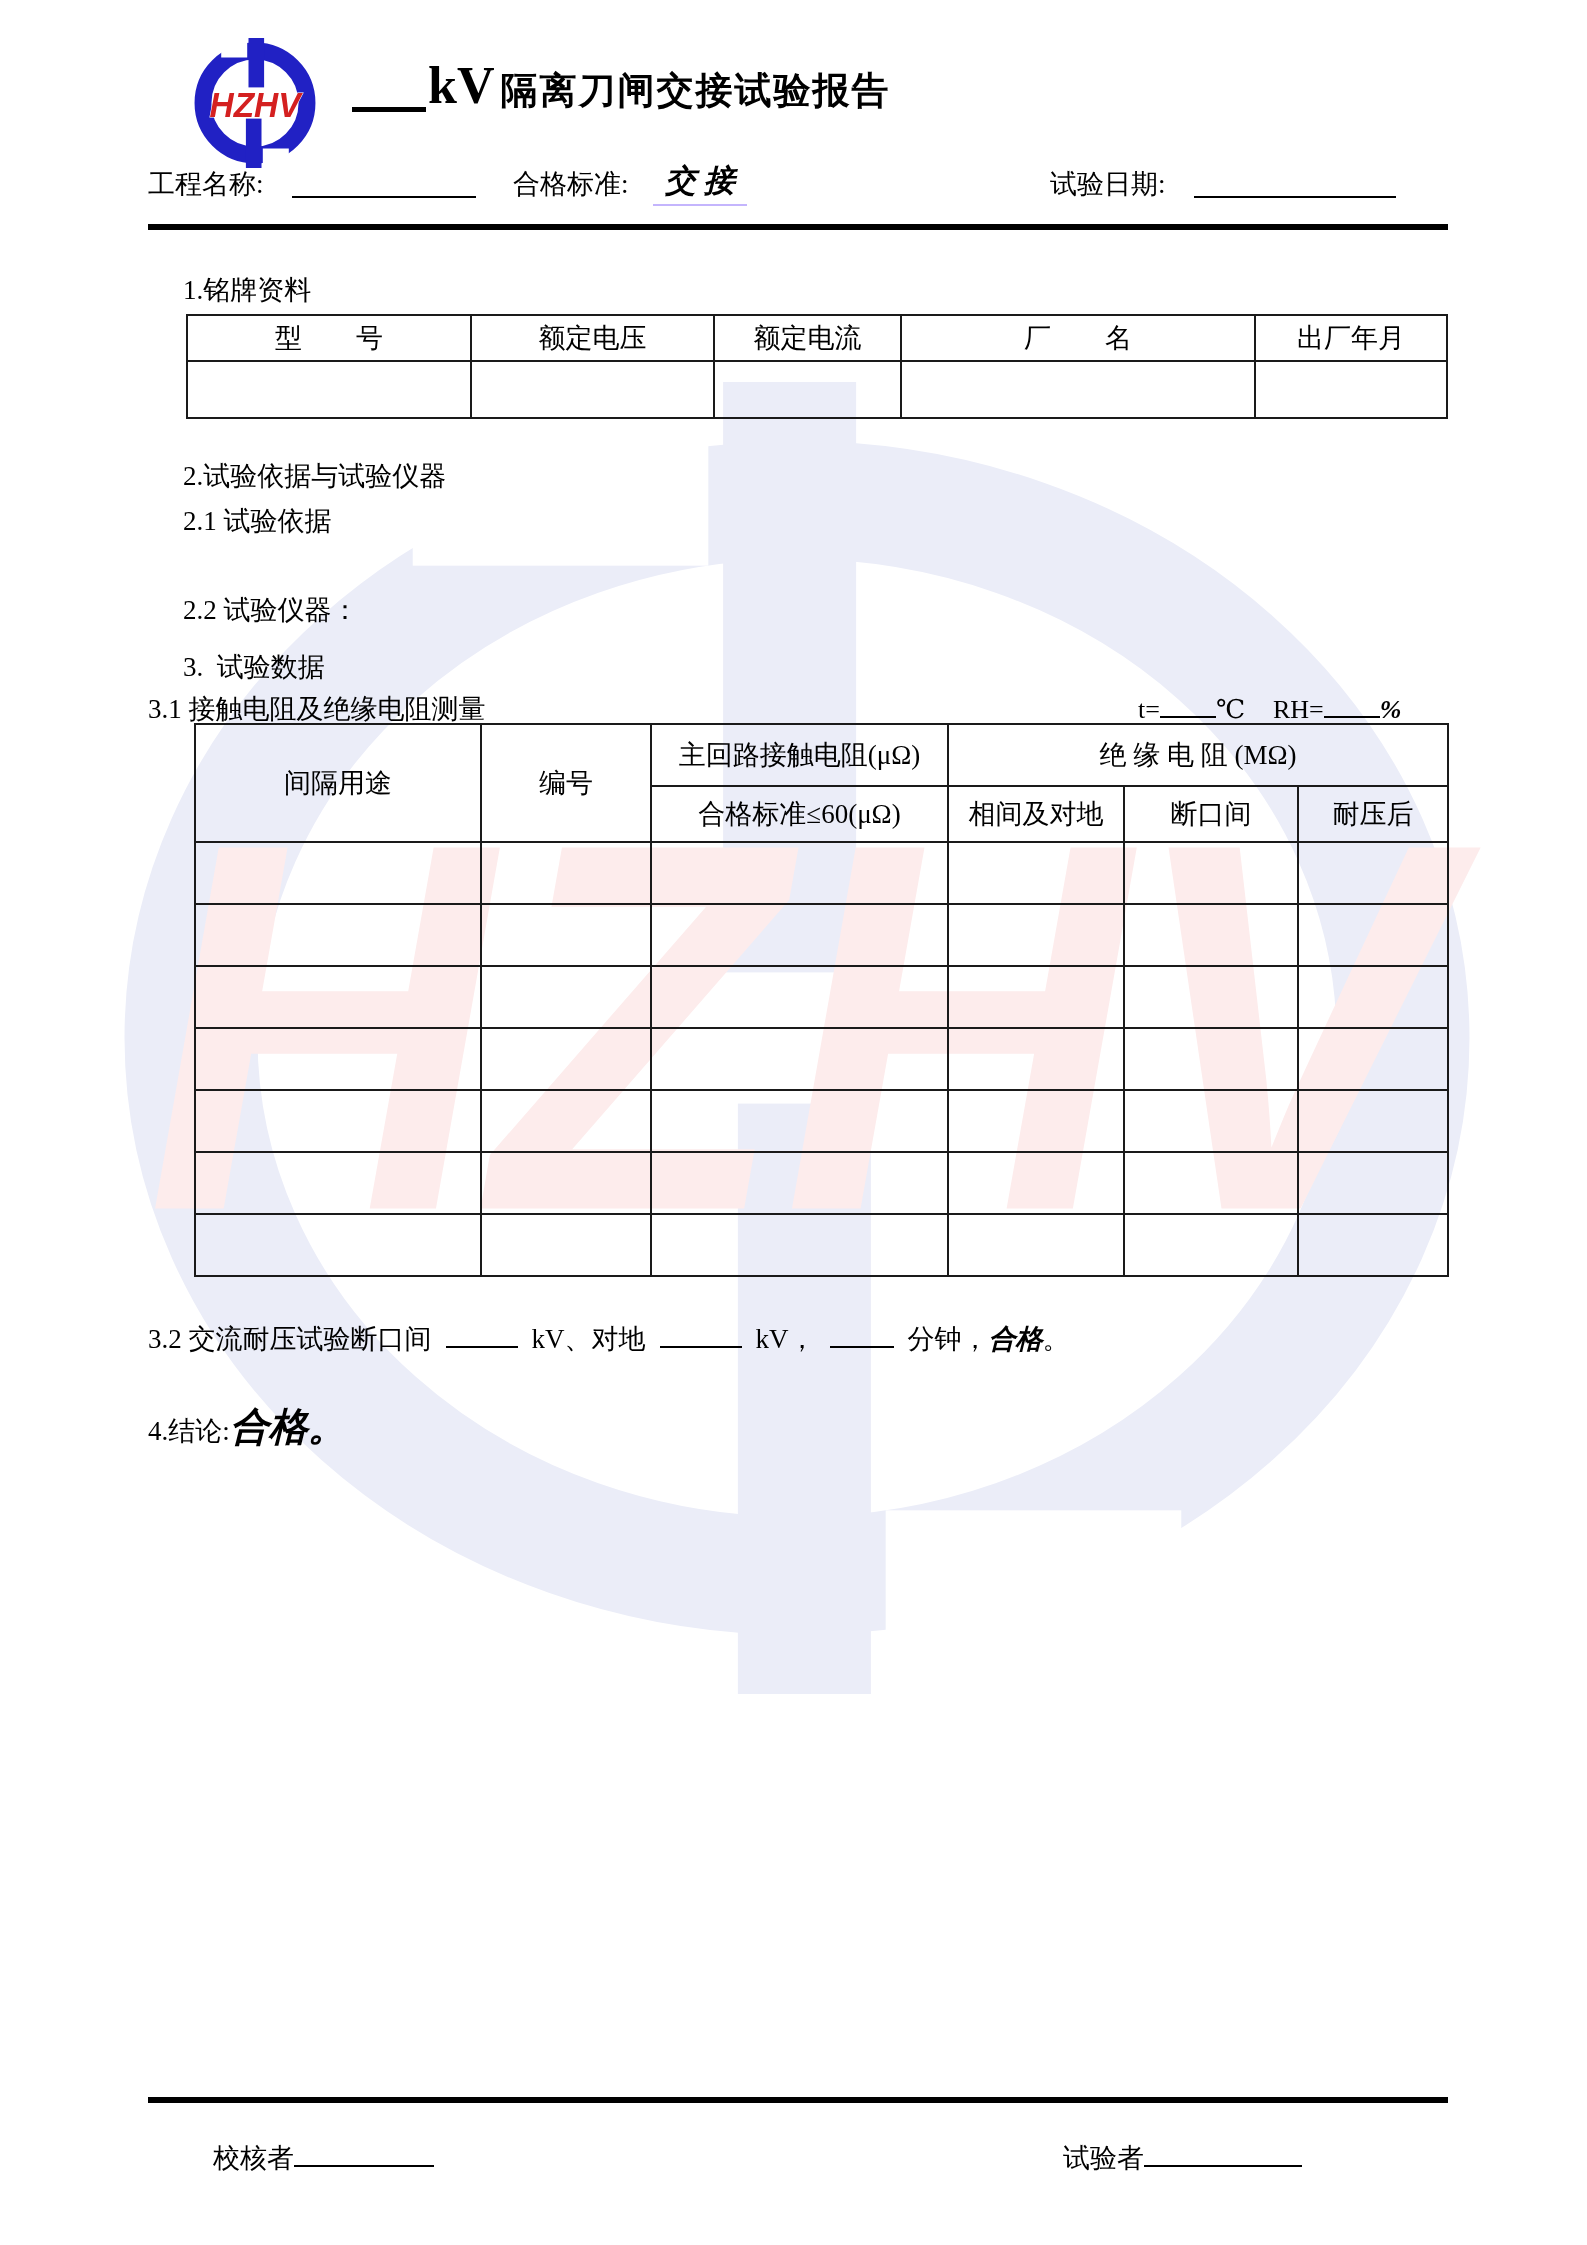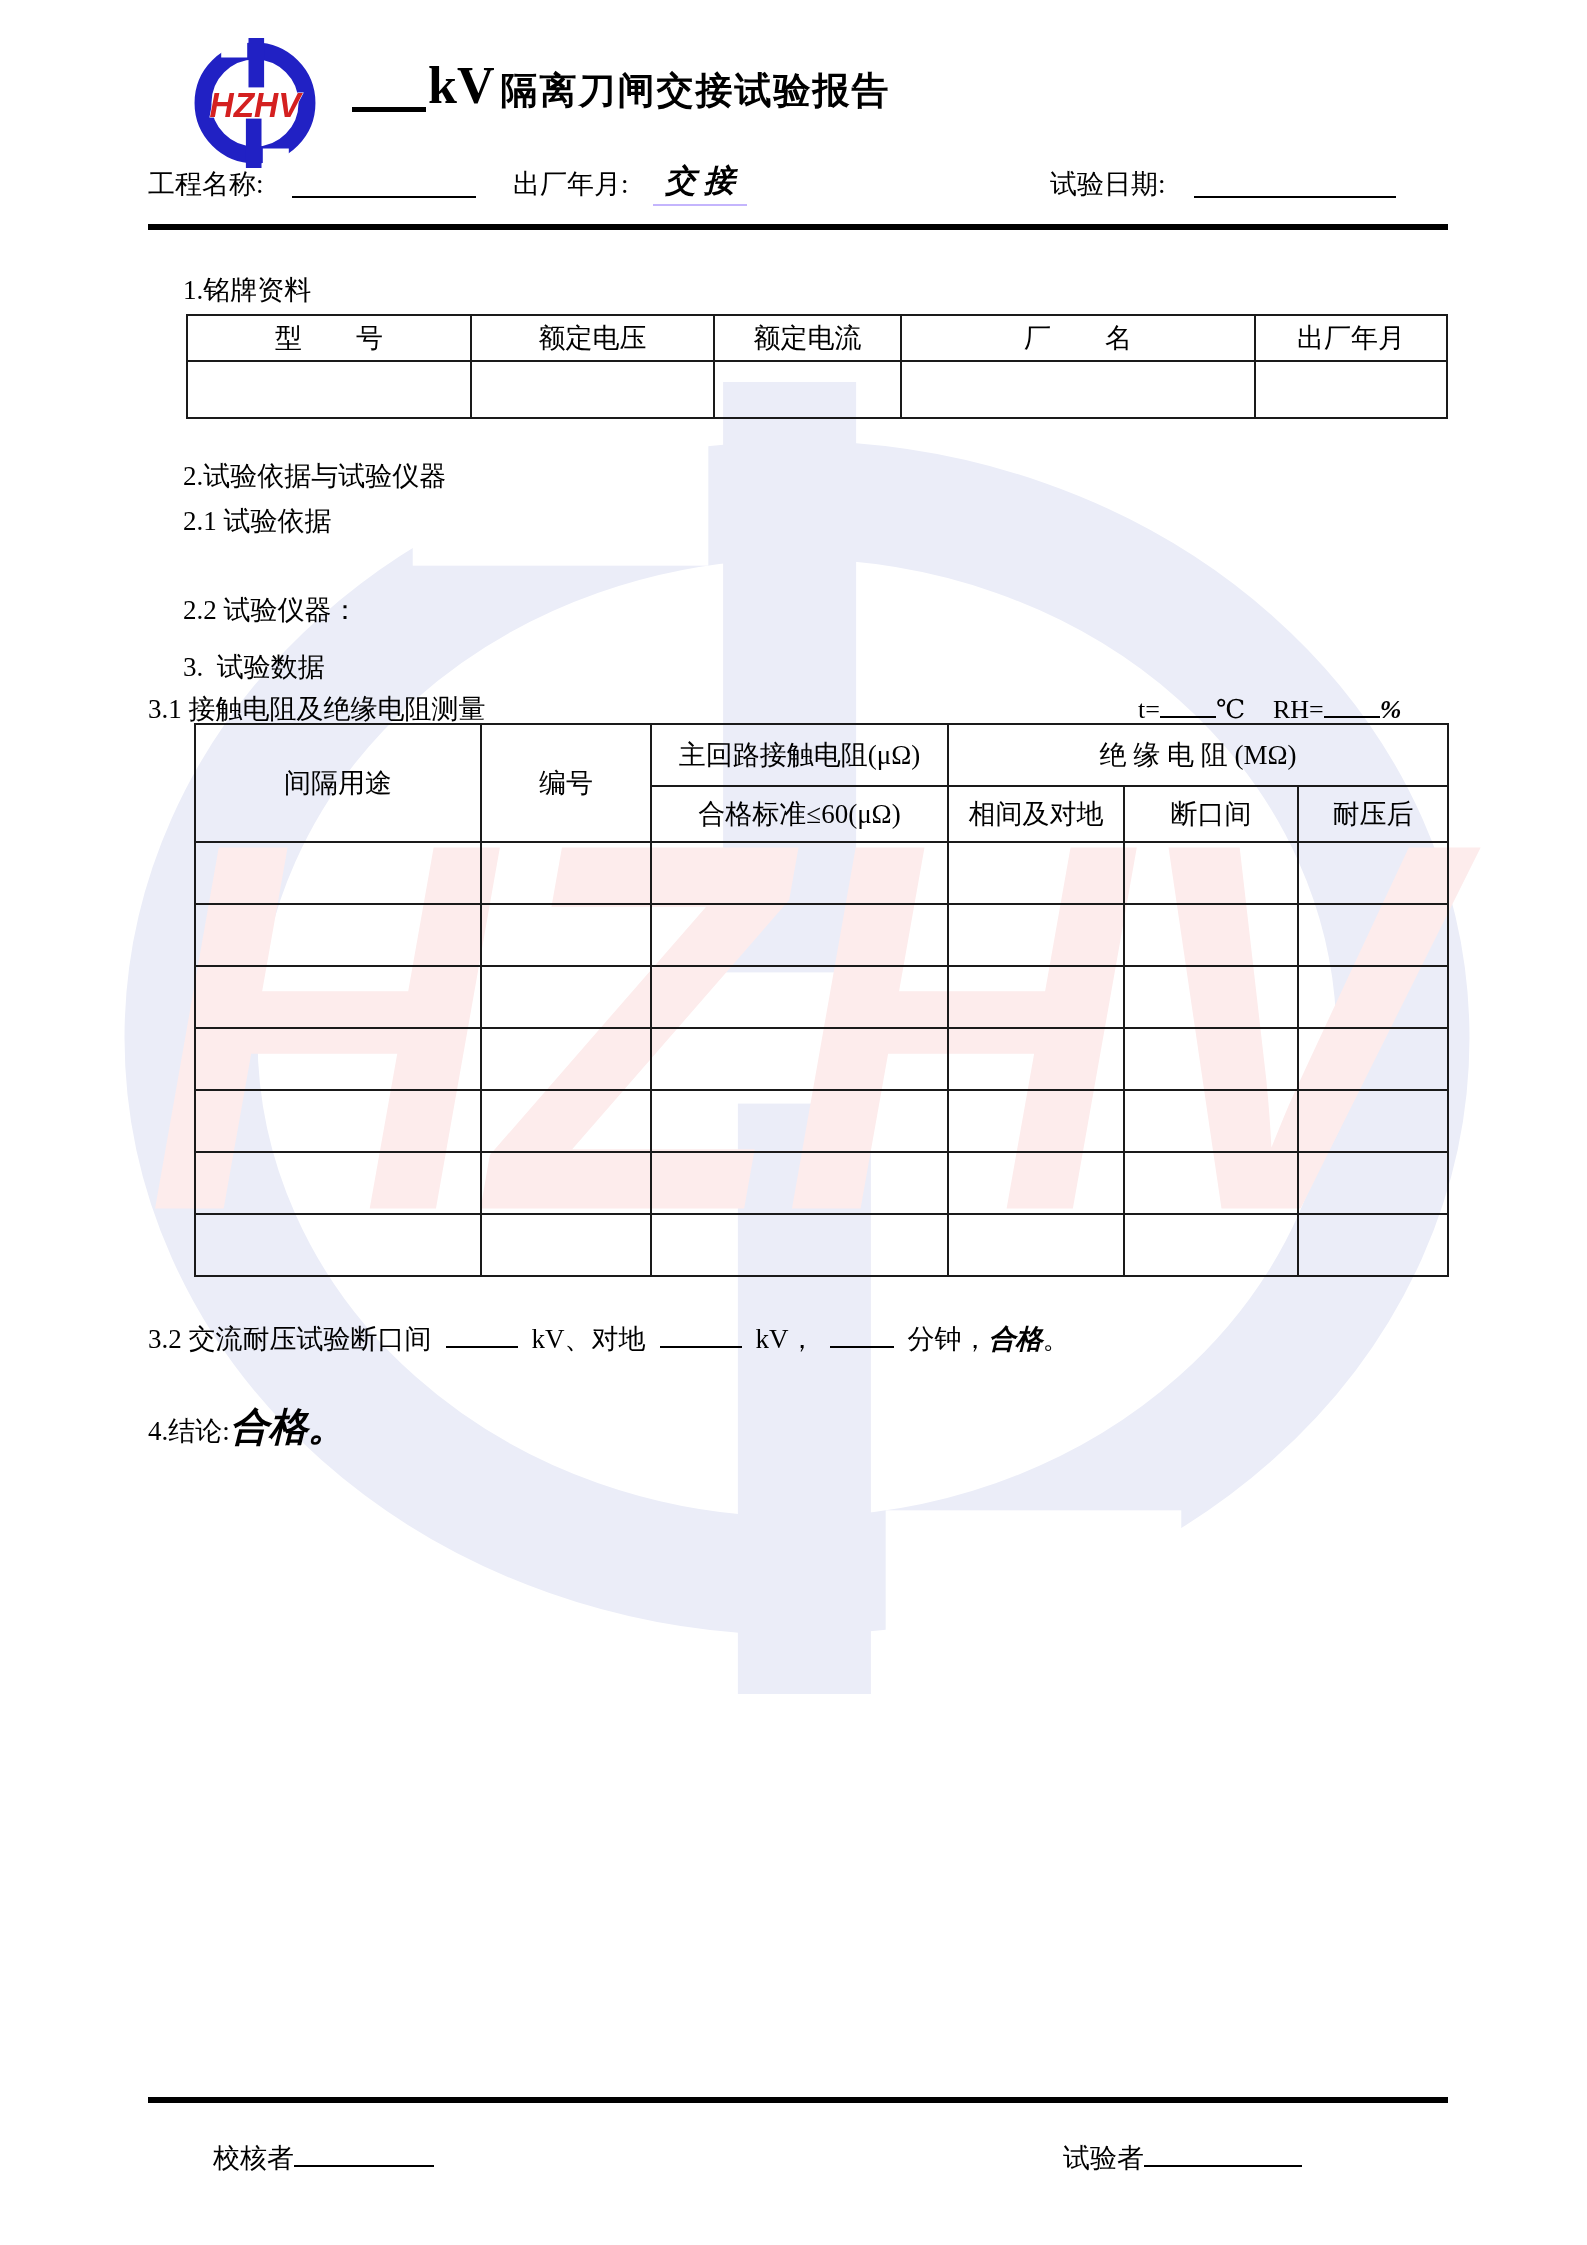--- a/index.html
+++ b/index.html
@@ -50,21 +50,21 @@
   </svg>
 
   <div class="abs title" style="left:352px;top:56px;">
     <span class="title-blank"></span>
     <span class="title-kv">kV</span>
     <span class="title-cn">隔离刀闸交接试验报告</span>
   </div>
 
   <span class="abs t" style="left:148px;top:166px;">工程名称:</span>
   <span class="blank" style="left:292px;top:154px;width:184px;height:42px;"></span>
-  <span class="abs t" style="left:513px;top:166px;">出厂年月:</span>
+  <span class="abs t" style="left:513px;top:166px;">合格标准:</span>
   <span class="abs t bi ul" style="left:653px;top:160px;font-size:31px;padding:0 12px 2px;">交 接</span>
   <span class="abs t" style="left:1050px;top:166px;">试验日期:</span>
   <span class="blank" style="left:1194px;top:154px;width:202px;height:42px;"></span>
 
   <div class="rule" style="left:148px;top:224px;width:1300px;"></div>
 
   <span class="abs t" style="left:183px;top:272px;">1.铭牌资料</span>
 
   <table class="tbl" style="left:186px;top:314px;width:1260px;">
     <colgroup>

